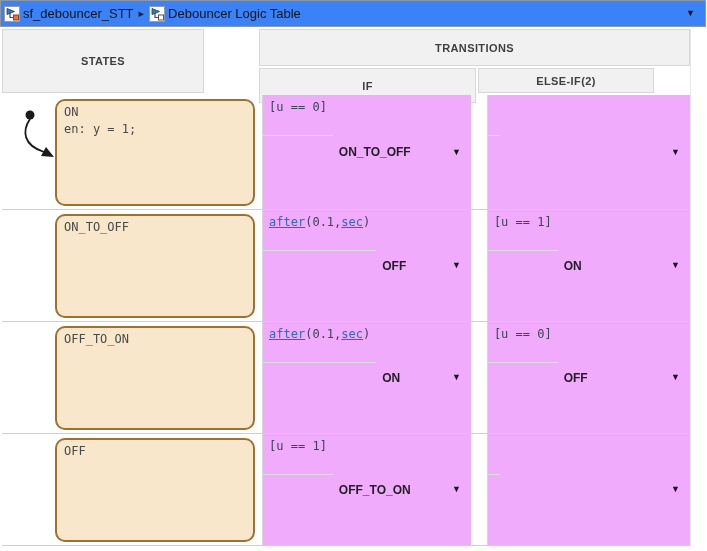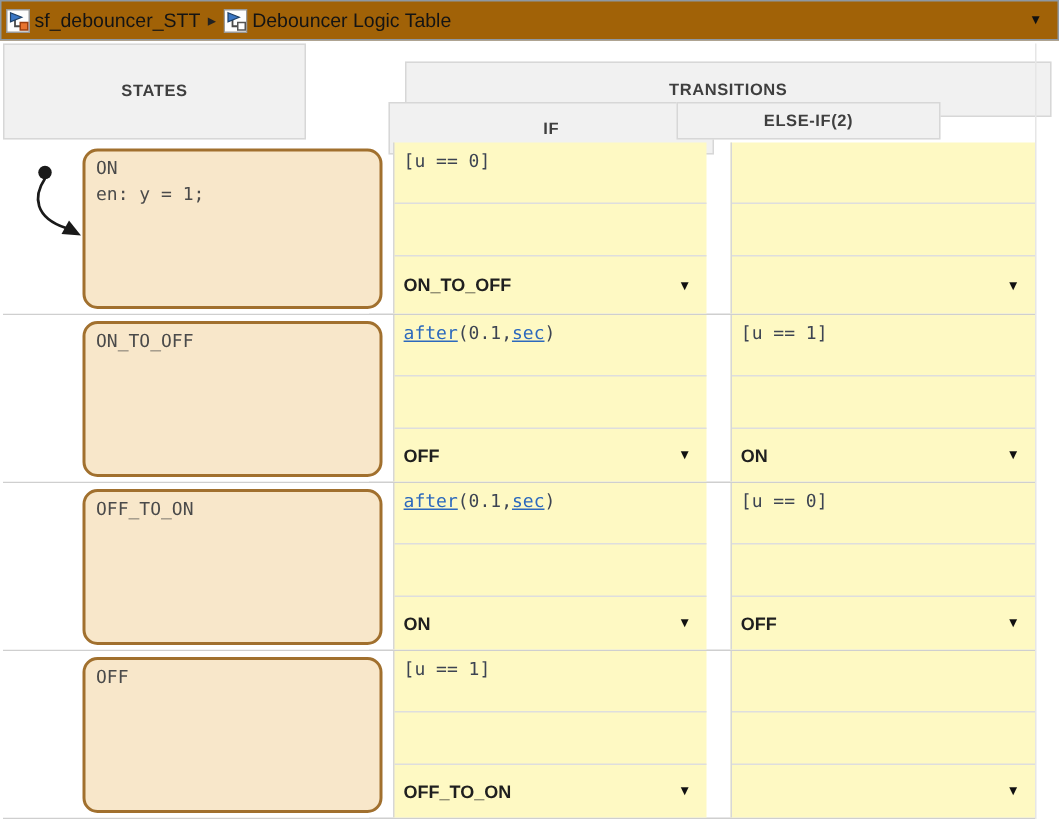--- a/index.html
+++ b/index.html
@@ -7,21 +7,21 @@
   body {
     font-family: "Liberation Sans", sans-serif;
     background: #ffffff;
     position: relative;
   }
 
   
   .crumb-bar {
     position: absolute; left: 0; top: 0;
     width: 706px; height: 27px;
-    background: #a16207;
+    background: #3b82f6;
     border: 1px solid #8e98a2;
     display: flex; align-items: center;
     padding: 0 8px 0 3px;
   }
   .crumb-icon { width: 16px; height: 16px; flex: 0 0 16px; margin-right: 3px; }
   .crumb-label { font-size: 13px; color: #141414; white-space: nowrap; }
   .crumb-sep { font-size: 11px; color: #222; margin: 0 5px; }
   .crumb-dd {
     margin-left: auto;
     font-size: 9px; color: #111; line-height: 1;
@@ -38,39 +38,39 @@
   
   .hcell {
     position: absolute;
     background: #f1f1f1;
     border: 1px solid #d7d7d7;
     display: flex; align-items: center; justify-content: center;
     font-size: 11px; font-weight: bold; color: #3f3f3f;
     letter-spacing: 0.4px;
   }
   .h-states      { left: 0;    top: 0;  width: 202px; height: 64px; }
-  .h-transitions { left: 257px; top: 12px;  width: 431px; height: 37px; margin-left: 11px; }
+  .h-transitions { left: 257px; top: 0;  width: 431px; height: 37px; }
   .h-if          { left: 257px; top: 39px; width: 217px; height: 35px; }
-  .h-elseif      { left: 449px; top: 39px; width: 176px; height: 25px; }
+  .h-elseif      { left: 476px; top: 39px; width: 176px; height: 25px; }
 
   
   .tbody { position: absolute; left: 0; top: 66px; width: 688px; }
   .trow {
     display: flex;
     border-bottom: 1px solid #cfcfcf;
     position: relative;
     gap: 16px;
   }
   .trow.r0 { height: 115px; }
   .trow.r1, .trow.r2, .trow.r3 { height: 112px; }
 
   .cell-states { width: 256px; position: relative; background: #fff; }
   .cell-trans  {
     width: 219px; border-left: 1px solid #d7d7d7;
-    display: flex; flex-direction: column; background: #fef9c3;
+    display: flex; flex-direction: row; background: #f0abfc;
   }
   .cell-trans.elseif { width: 213px; }
 
   .sub { position: relative; }
   .sub.cond {
     height: 41px; border-bottom: 1px solid #dedede;
     padding: 5px 6px;
     font-family: "DejaVu Sans Mono", monospace;
     font-size: 12px; line-height: 15px;
   }

